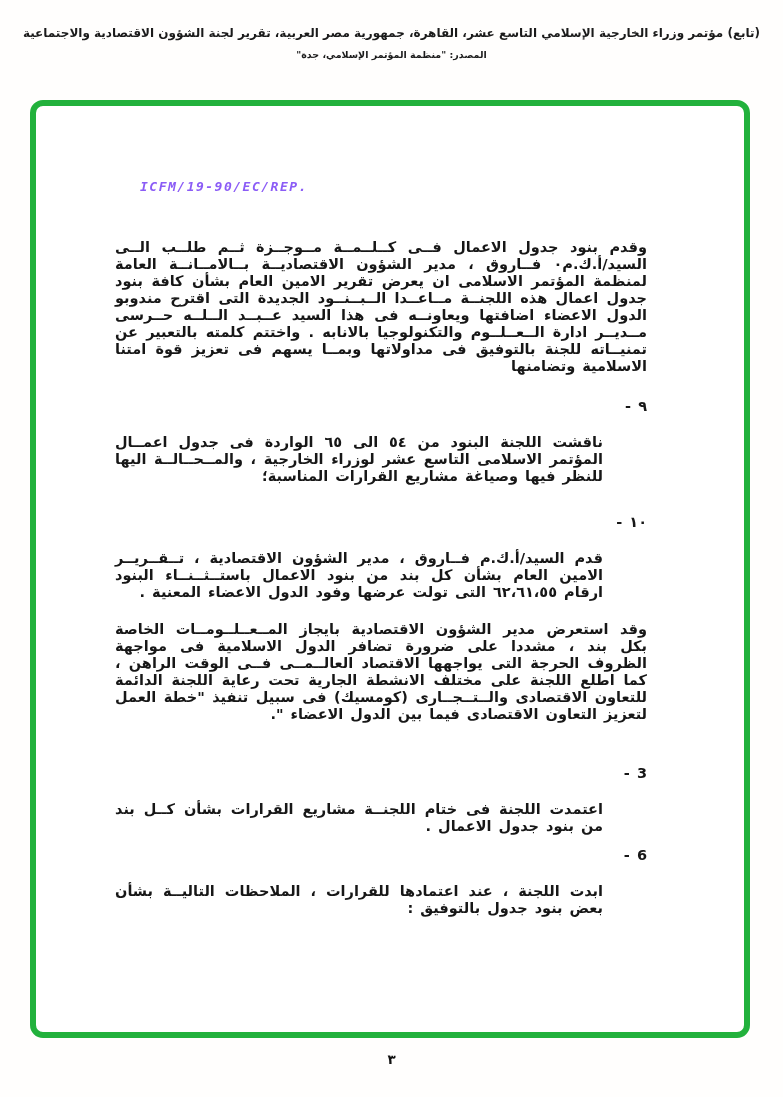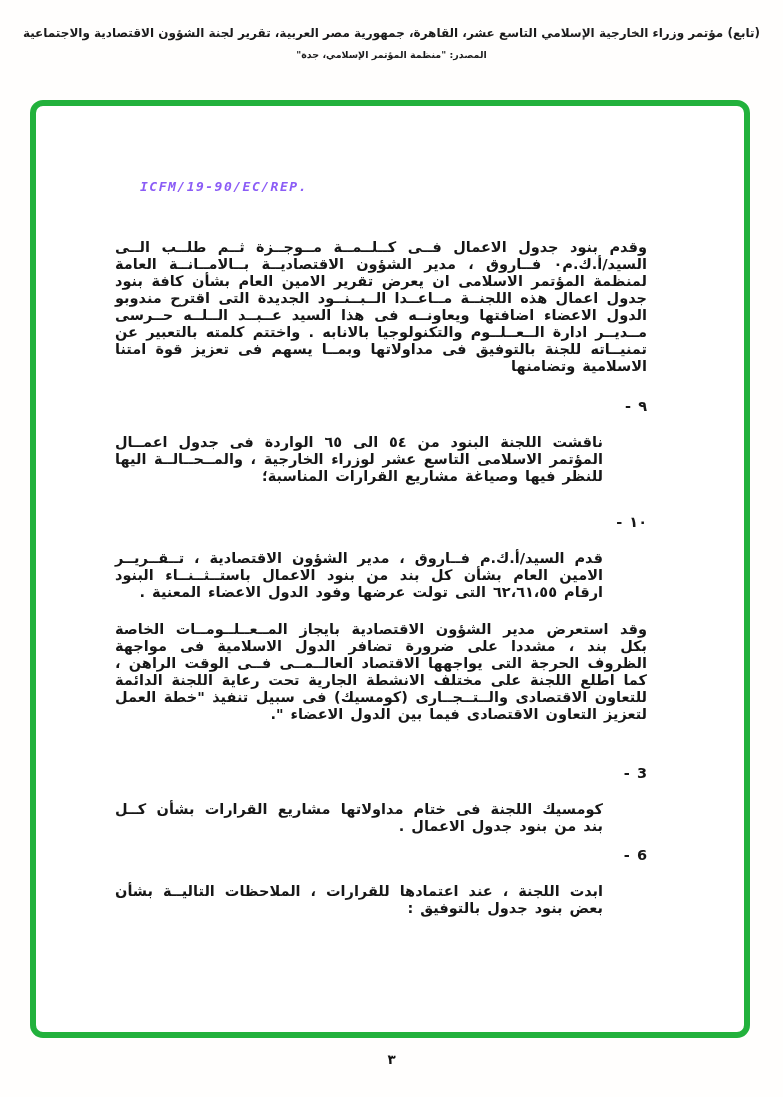--- a/index.html
+++ b/index.html
@@ -127,21 +127,21 @@
 
     <div class="item gap-c">
       <span class="marker">١٠ -</span>
       <div class="item-text">قدم السيد/أ.ك.م فــاروق ، مدير الشؤون الاقتصادية ، تــقــريــر الامين العام بشأن كل بند من بنود الاعمال باستــثــنــاء البنود ارقام ⁦٦٢،٦١،٥٥⁩ التى تولت عرضها وفود الدول الاعضاء المعنية .</div>
     </div>
 
     <p class="para gap-d">وقد استعرض مدير الشؤون الاقتصادية بايجاز المــعــلــومــات الخاصة بكل بند ، مشددا على ضرورة تضافر الدول الاسلامية فى مواجهة الظروف الحرجة التى يواجهها الاقتصاد العالــمــى فــى الوقت الراهن ، كما اطلع اللجنة على مختلف الانشطة الجارية تحت رعاية اللجنة الدائمة للتعاون الاقتصادى والــتــجــارى (كومسيك) فى سبيل تنفيذ "خطة العمل لتعزيز التعاون الاقتصادى فيما بين الدول الاعضاء ".</p>
 
     <div class="item gap-e">
       <span class="marker">3 -</span>
-      <div class="item-text">كومسيك اللجنة فى ختام مداولاتها مشاريع القرارات بشأن كــل بند من بنود جدول الاعمال .</div>
+      <div class="item-text">اعتمدت اللجنة فى ختام اللجنــة مشاريع القرارات بشأن كــل بند من بنود جدول الاعمال .</div>
     </div>
 
     <div class="item">
       <span class="marker">6 -</span>
       <div class="item-text">ابدت اللجنة ، عند اعتمادها للقرارات ، الملاحظات التاليــة بشأن بعض بنود جدول بالتوفيق :</div>
     </div>
 
   </div>
 
   <div class="page-number">٣</div>

